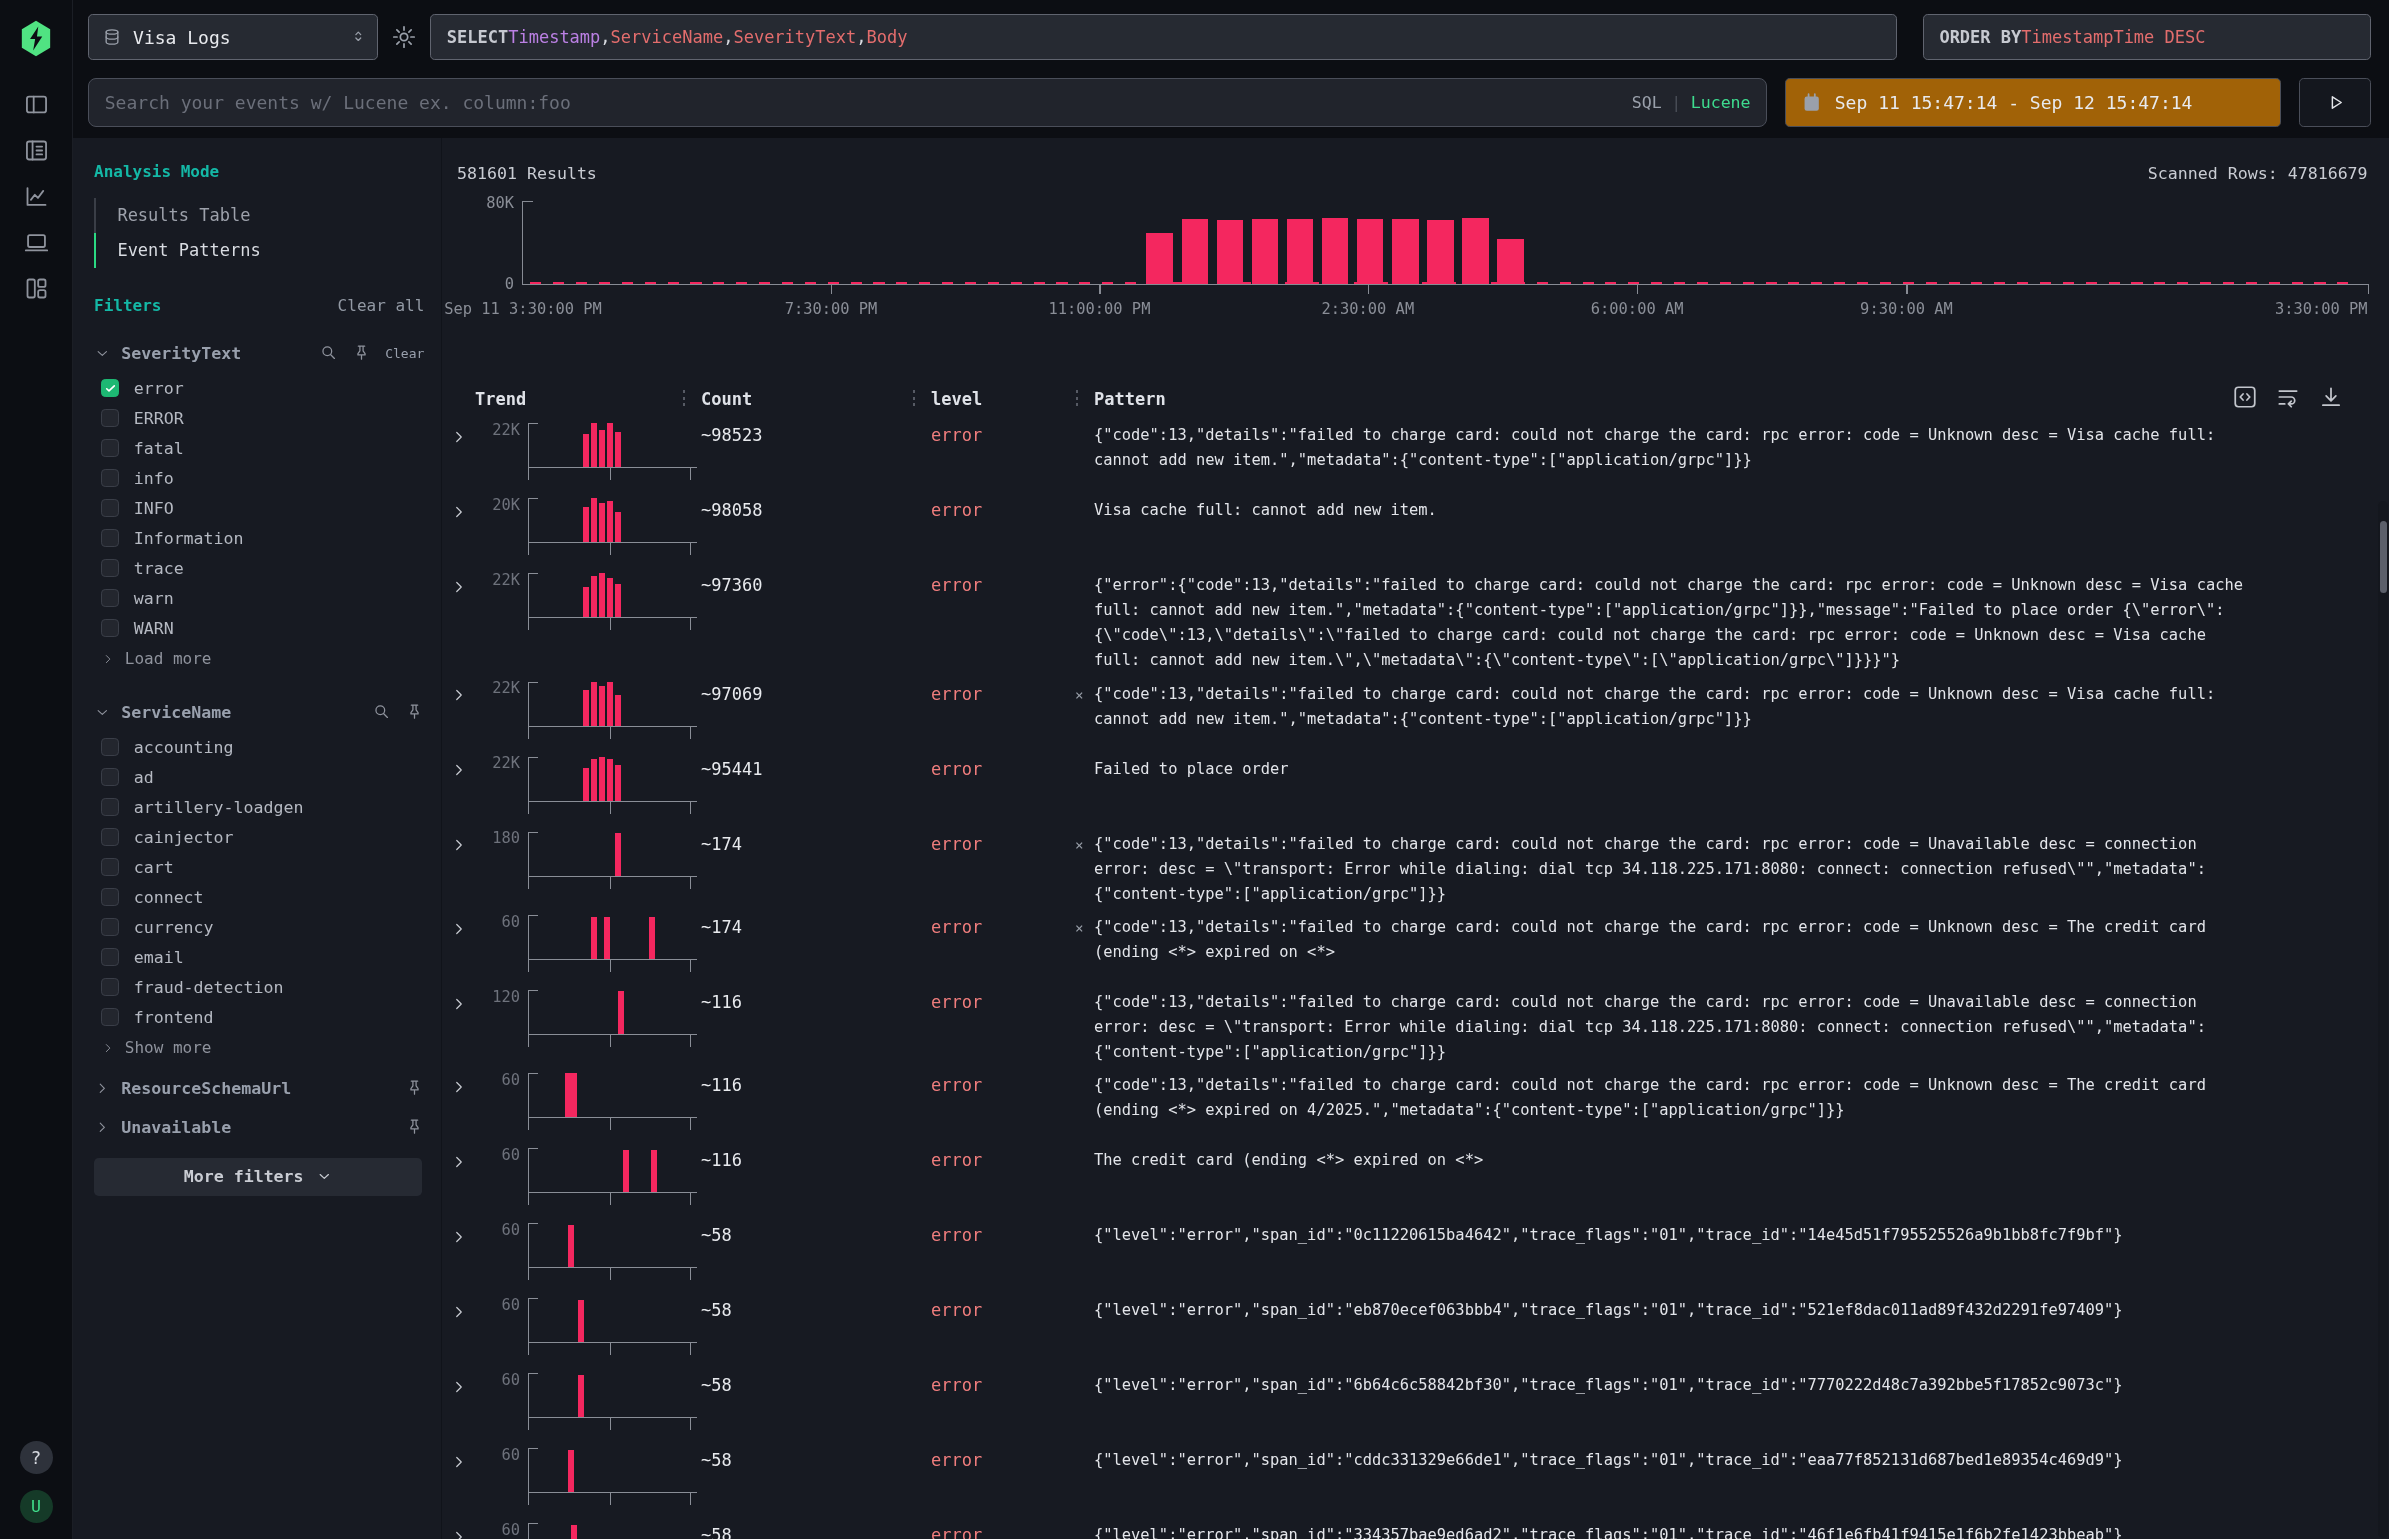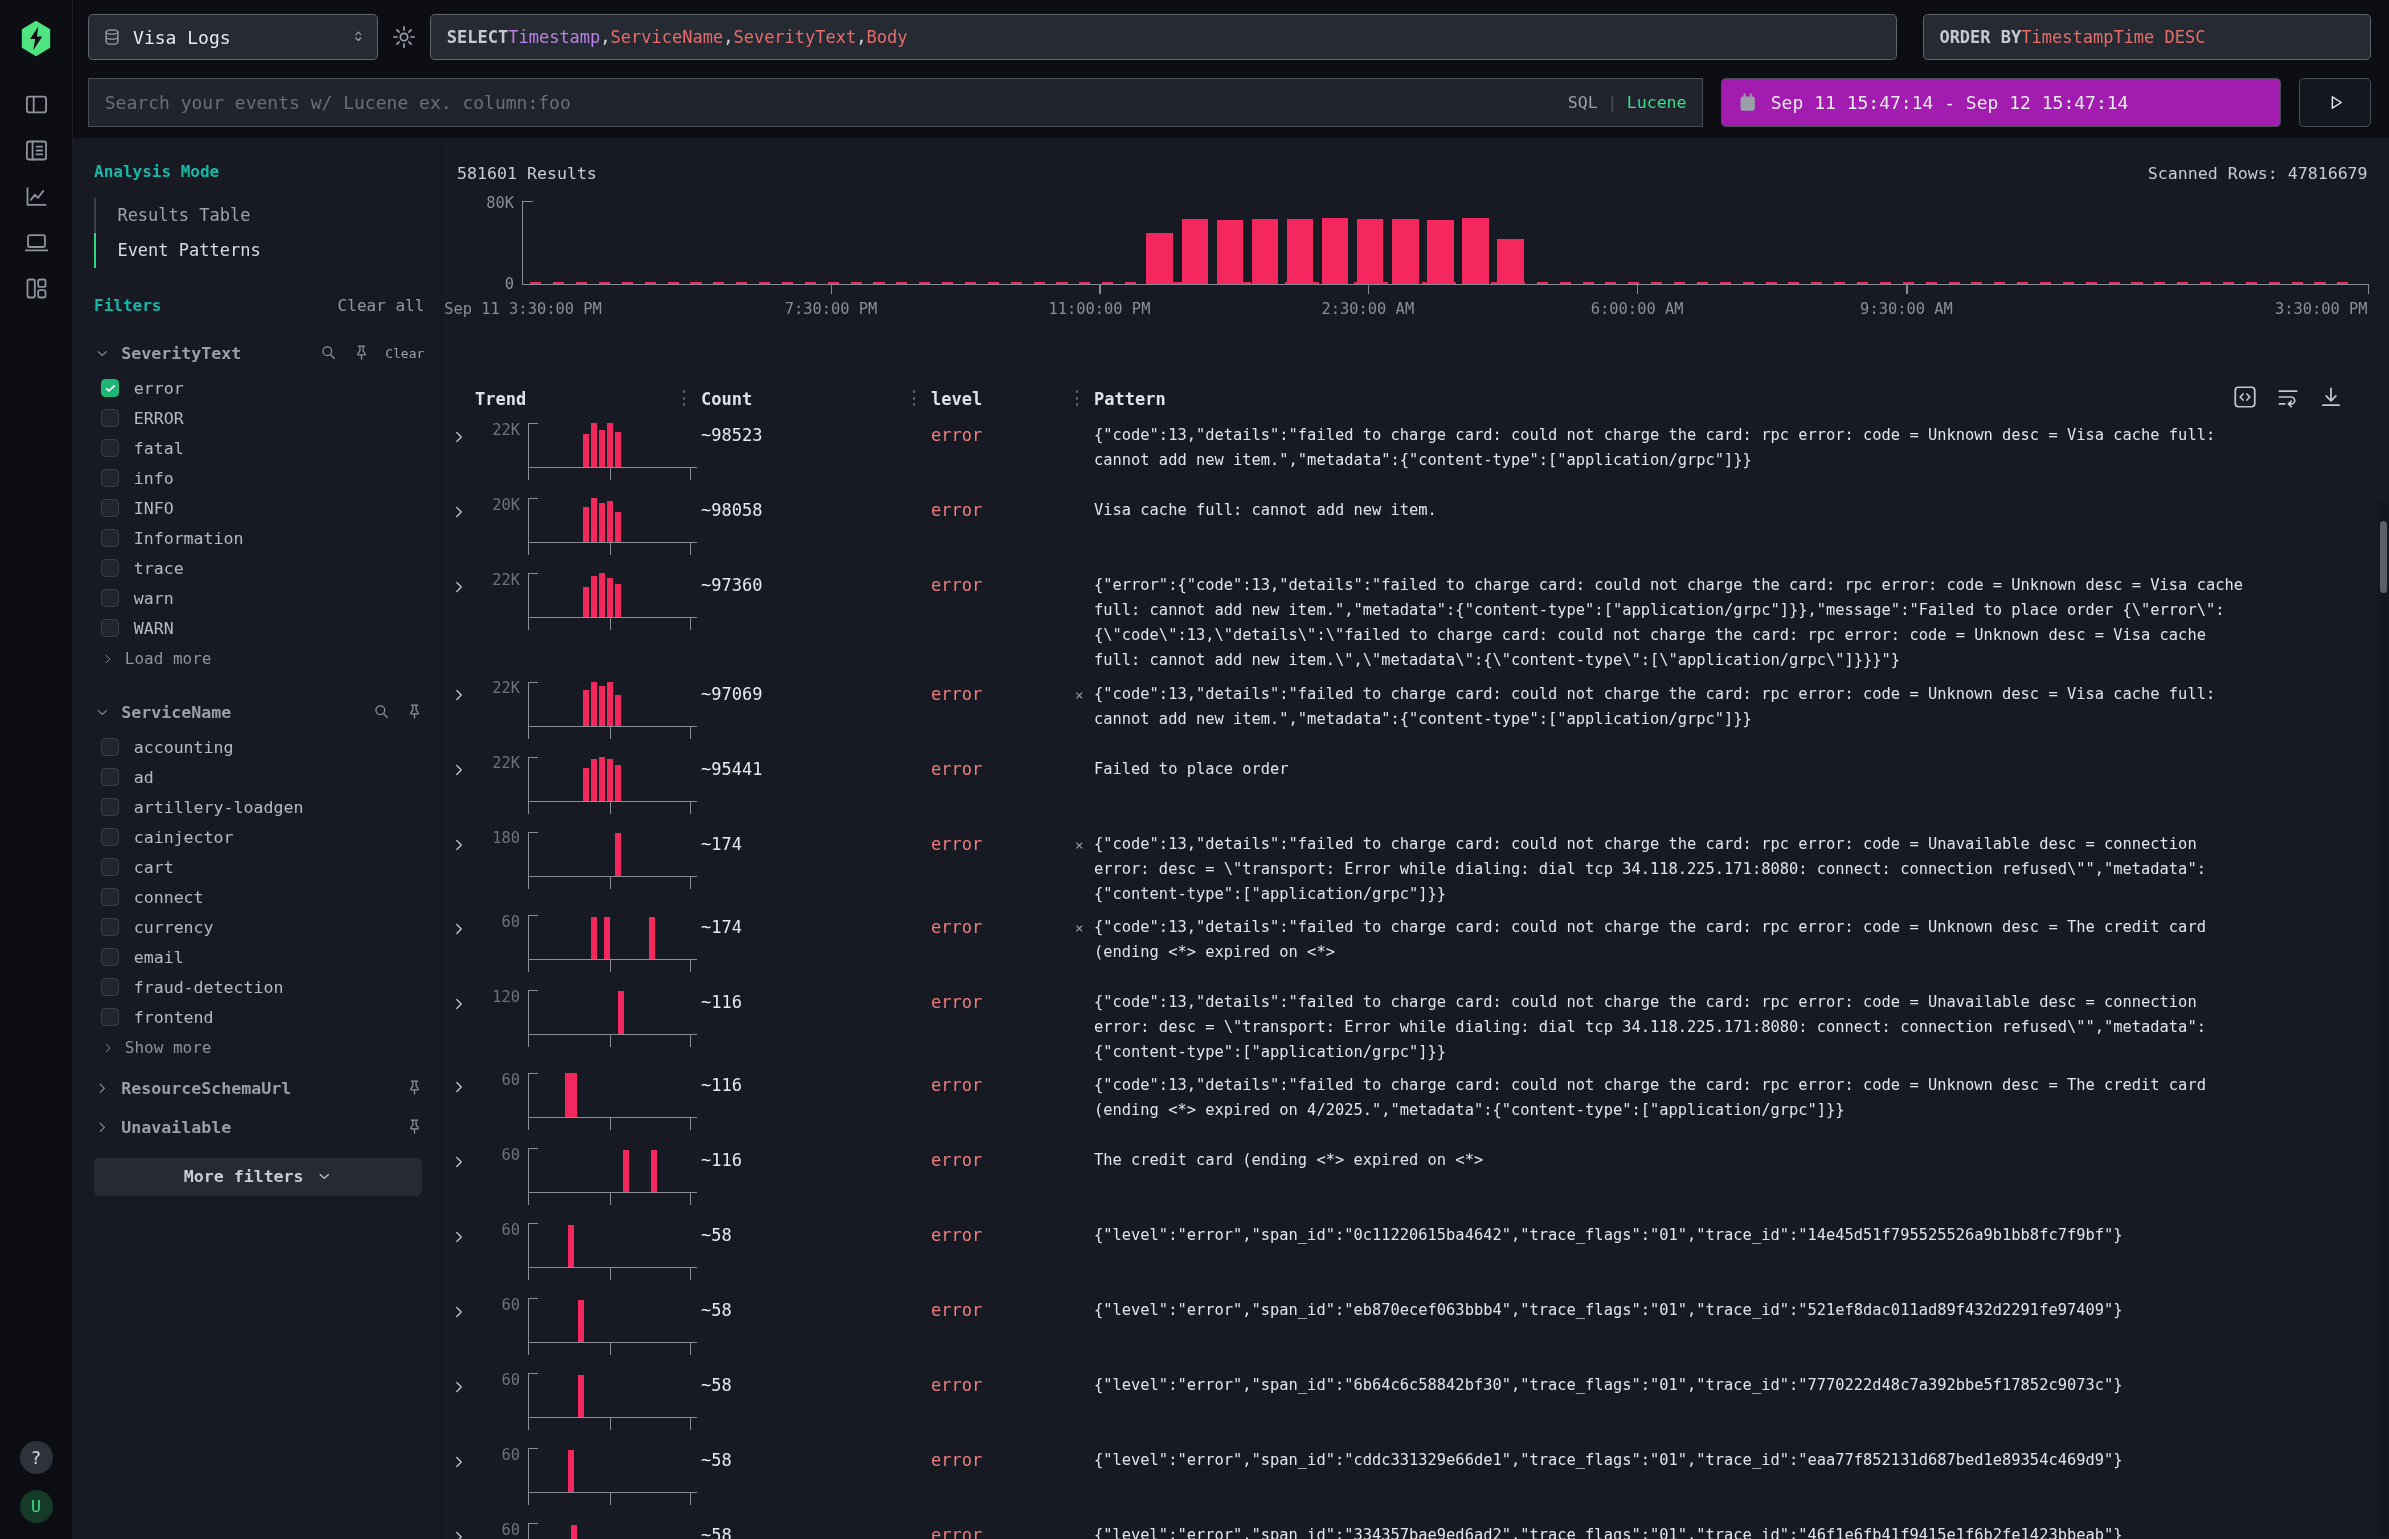--- a/index.html
+++ b/index.html
@@ -35,28 +35,28 @@
   .gear-btn { width:52px; display:flex; align-items:center; justify-content:center; color:#9aa0aa; flex:none; }
   .gear-btn svg { width:26px; height:26px; }
 
   .sql-box { flex:1; background:#262a32; border:0.6px solid #60646f; border-radius:4.7px; display:flex; align-items:center; padding:0 15.4px; font-size:17px; white-space:nowrap; overflow:hidden; min-width:0; }
   .order-box { width:448px; margin-left:26px; background:#262a32; border:0.6px solid #60646f; border-radius:4.7px; display:flex; align-items:center; padding:0 15.4px; font-size:17px; white-space:nowrap; flex:none; }
   .part-keyword { color:#c6c9d0; font-weight:bold; }
   .part-plain   { color:#d8dbe1; }
   .part-purple  { color:#bb80e4; }
   .part-salmon  { color:#e36d6d; }
 
-  .search-box { flex:1; background:#21242c; border:0.6px solid #4a4e59; border-radius:0; display:flex; align-items:center; padding:0 15.4px; font-size:18px; min-width:0; }
+  .search-box { flex:1; background:#21242c; border:0.6px solid #4a4e59; border-radius:8px; display:flex; align-items:center; padding:0 15.4px; font-size:18px; min-width:0; }
   .search-placeholder { color:#6b6f7a; white-space:nowrap; overflow:hidden; }
   .lang-toggle { margin-left:auto; display:flex; gap:9.5px; font-size:16.6px; align-items:center; }
   .lang-sql { color:#9aa0ab; }
   .lang-div { color:#4a4e58; }
   .lang-lucene { color:#3edc8f; }
 
-  .date-box { width:560px; margin-left:18px; background:#a21caf; border:0.6px solid #4a4e59; border-radius:4.7px; display:flex; align-items:center; gap:12px; padding:0 15.4px; font-size:18px; color:#e8eaee; white-space:nowrap; flex:none; }
+  .date-box { width:496px; margin-left:18px; background:#a16207; border:0.6px solid #4a4e59; border-radius:4.7px; display:flex; align-items:center; gap:12px; padding:0 15.4px; font-size:18px; color:#e8eaee; white-space:nowrap; flex:none; }
   .date-box svg { width:21.4px; height:21.4px; flex:none; }
   .play-btn { width:72px; margin-left:18px; background:#14171e; border:0.6px solid #4a4e59; border-radius:4.7px; display:flex; align-items:center; justify-content:center; color:#e4e6ea; flex:none; }
   .play-btn svg { width:25px; height:25px; }
 
   
   .content { flex:1; display:flex; background:#171a22; min-height:0; }
 
   
   .filters { width:369px; flex:none; padding:24px 12px 0 21px; border-right:1.2px solid #10131a; overflow:hidden; }
   .s-title { font-size:16px; font-weight:bold; color:#14b8a6; }

